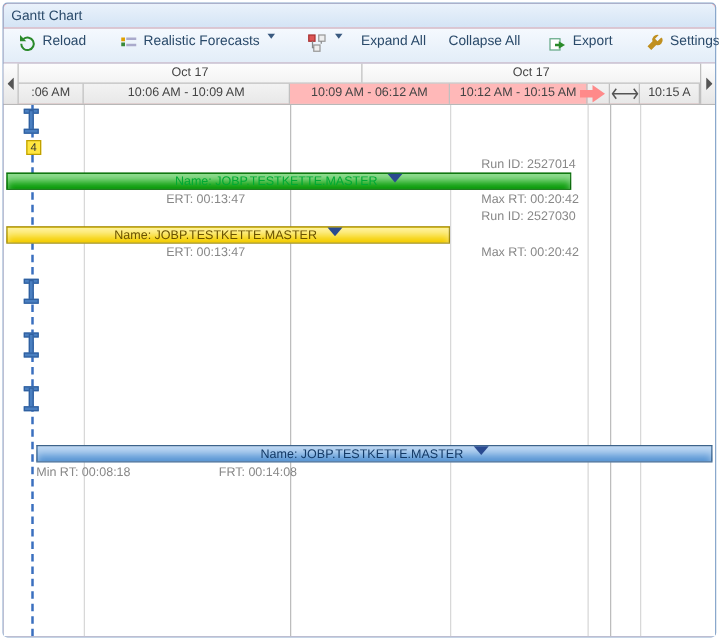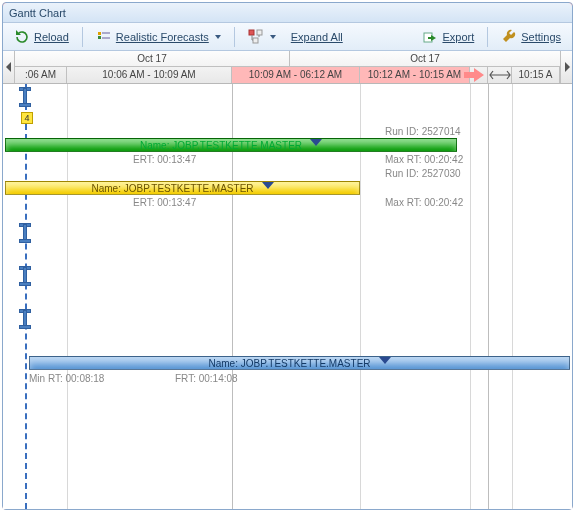--- a/index.html
+++ b/index.html
@@ -39,30 +39,29 @@
     background: linear-gradient(#f5f9fe, #e2edf8);
     border-bottom: 1px solid #b4c8e0;
     display: flex;
     align-items: center;
     padding: 0 4px;
     gap: 4px;
   }
   .toolbar .spacer { flex: 1; }
   .tb-btn {
     display: inline-flex;
-    align-items: center;
+    align-items: flex-start;
     height: 22px;
     padding: 0 6px;
     gap: 4px;
     border: 1px solid transparent;
     border-radius: 3px;
     cursor: pointer;
     color: #2a4a6a;
     white-space: nowrap;
-    text-decoration: underline;
   }
   .tb-btn .dd {
     width: 0; height: 0;
     border-left: 3px solid transparent;
     border-right: 3px solid transparent;
     border-top: 4px solid #3a5a80;
     margin-left: 2px;
   }
   .icon { width: 16px; height: 16px; display:inline-flex; align-items:center; justify-content:center; }
   .vsep {
@@ -191,20 +190,23 @@
             <rect x="1" y="1" width="5" height="5" fill="#d55" stroke="#a33"></rect>
             <rect x="9" y="1" width="5" height="5" fill="#eee" stroke="#999"></rect>
             <rect x="5" y="9" width="5" height="5" fill="#eee" stroke="#999"></rect>
             <path stroke="#888" fill="none" d="M4 6v5h1M11 6v2"></path>
           </svg>
       </span>
       <span class="dd"></span>
     </div>
     <div class="tb-btn">
       <span>Expand All</span>
+    </div>
+    <div class="tb-btn">
+      <span>Collapse All</span>
     </div>
     <div class="spacer"></div>
     <div class="tb-btn">
       <span class="icon">
         <svg viewBox="0 0 16 16">
             <rect x="2" y="4" width="8" height="9" fill="#fff" stroke="#6a8"></rect>
             <path fill="#2a8a2a" d="M9 6l5 3-5 3z"></path>
             <rect x="6" y="8" width="4" height="2" fill="#2a8a2a"></rect>
           </svg>
       </span>

